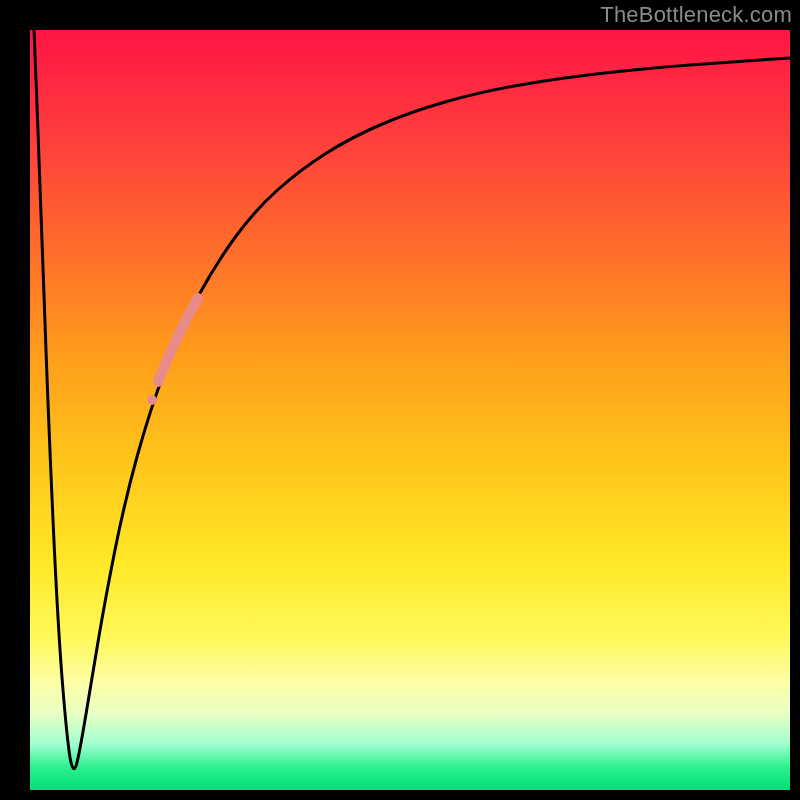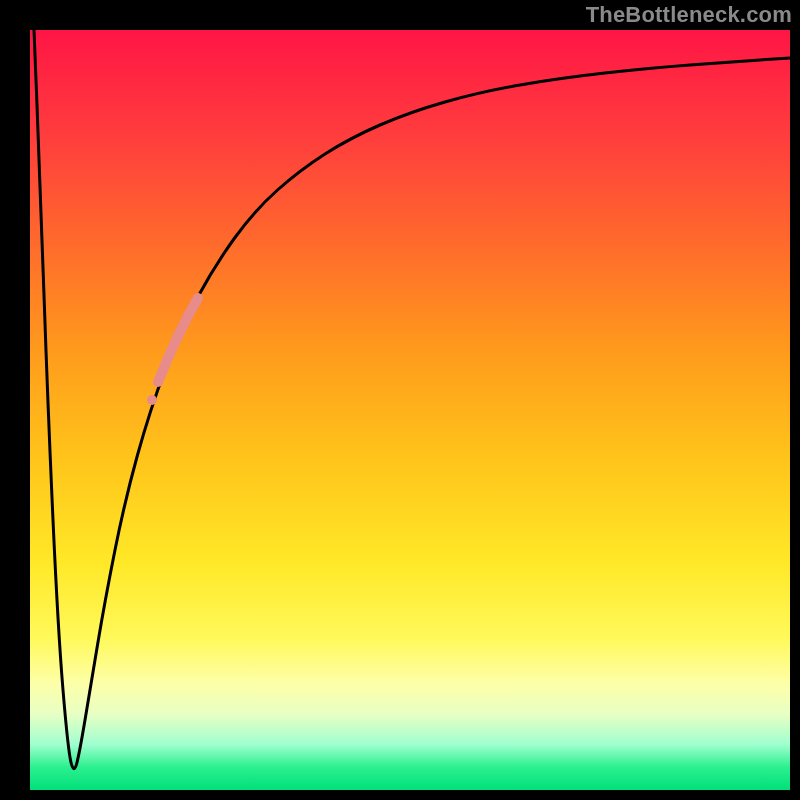--- a/index.html
+++ b/index.html
@@ -16,21 +16,21 @@
     width: 800px;
     height: 800px;
     background: #000;
   }
   .watermark {
     position: absolute;
     top: 2px;
     right: 8px;
     color: #8a8a8a;
     font-size: 22px;
-    font-weight: 700;
+    font-weight: 400;
     letter-spacing: 0.2px;
     z-index: 20;
   }
   .plot {
     position: absolute;
     left: 30px;
     top: 30px;
     width: 760px;
     height: 760px;
     overflow: hidden;

